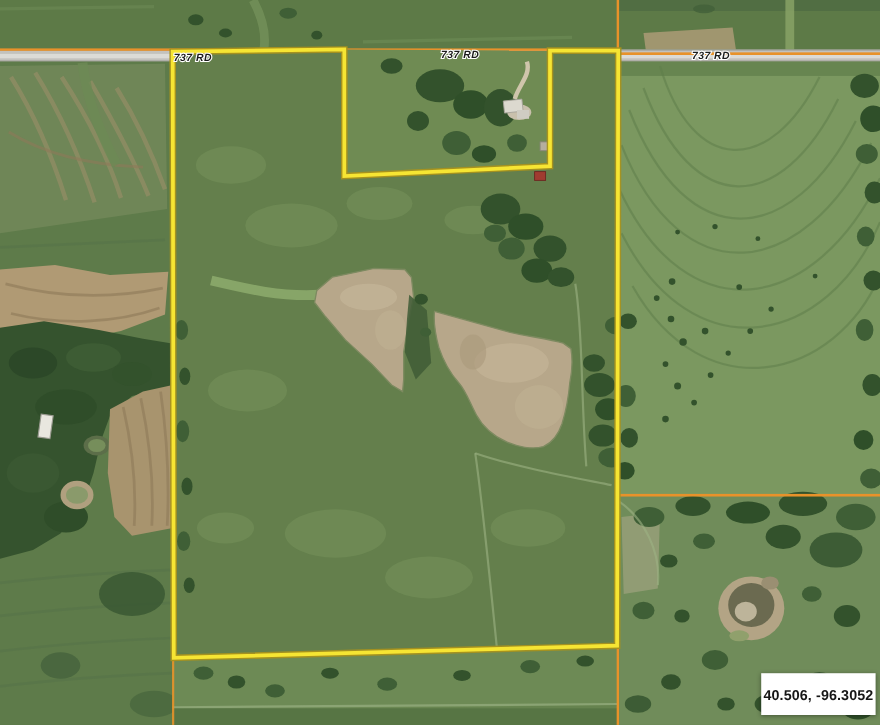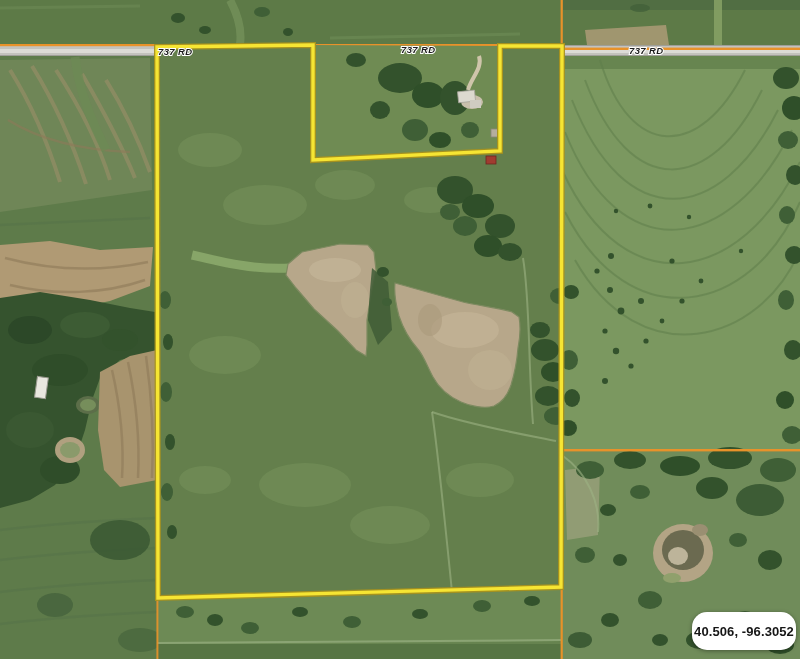--- a/index.html
+++ b/index.html
@@ -20,21 +20,21 @@
   .contour{fill:none;stroke:#5f7d4b;stroke-width:2;opacity:.55;}
   .streak{stroke:#a3906b;stroke-width:4;opacity:.5;fill:none;}
   .streak-dark{stroke:#8d7a58;stroke-width:2.5;opacity:.6;fill:none;}
   .trail{fill:none;stroke:#9db283;stroke-width:2;opacity:.6;}
   .row-line{stroke:#54724a;stroke-width:2.5;opacity:.45;fill:none;}
   .tree{fill:#33522c;}
   .tree2{fill:#3f5f36;}
   .mottle{fill:#7d9a60;opacity:.38;}
   .tooltip{
     position:absolute;left:692px;top:612px;width:104px;height:38px;
-    background:#ffffff;border-radius:15px;
+    background:#ffffff;border-radius:0;
     display:flex;align-items:center;justify-content:center;
     font-size:13px;font-weight:700;color:#161616;letter-spacing:.1px;
     box-shadow:0 1px 4px rgba(0,0,0,.38);
     white-space:nowrap;
   }
 </style>
 </head>
 <body>
 
 <div class="stage">

